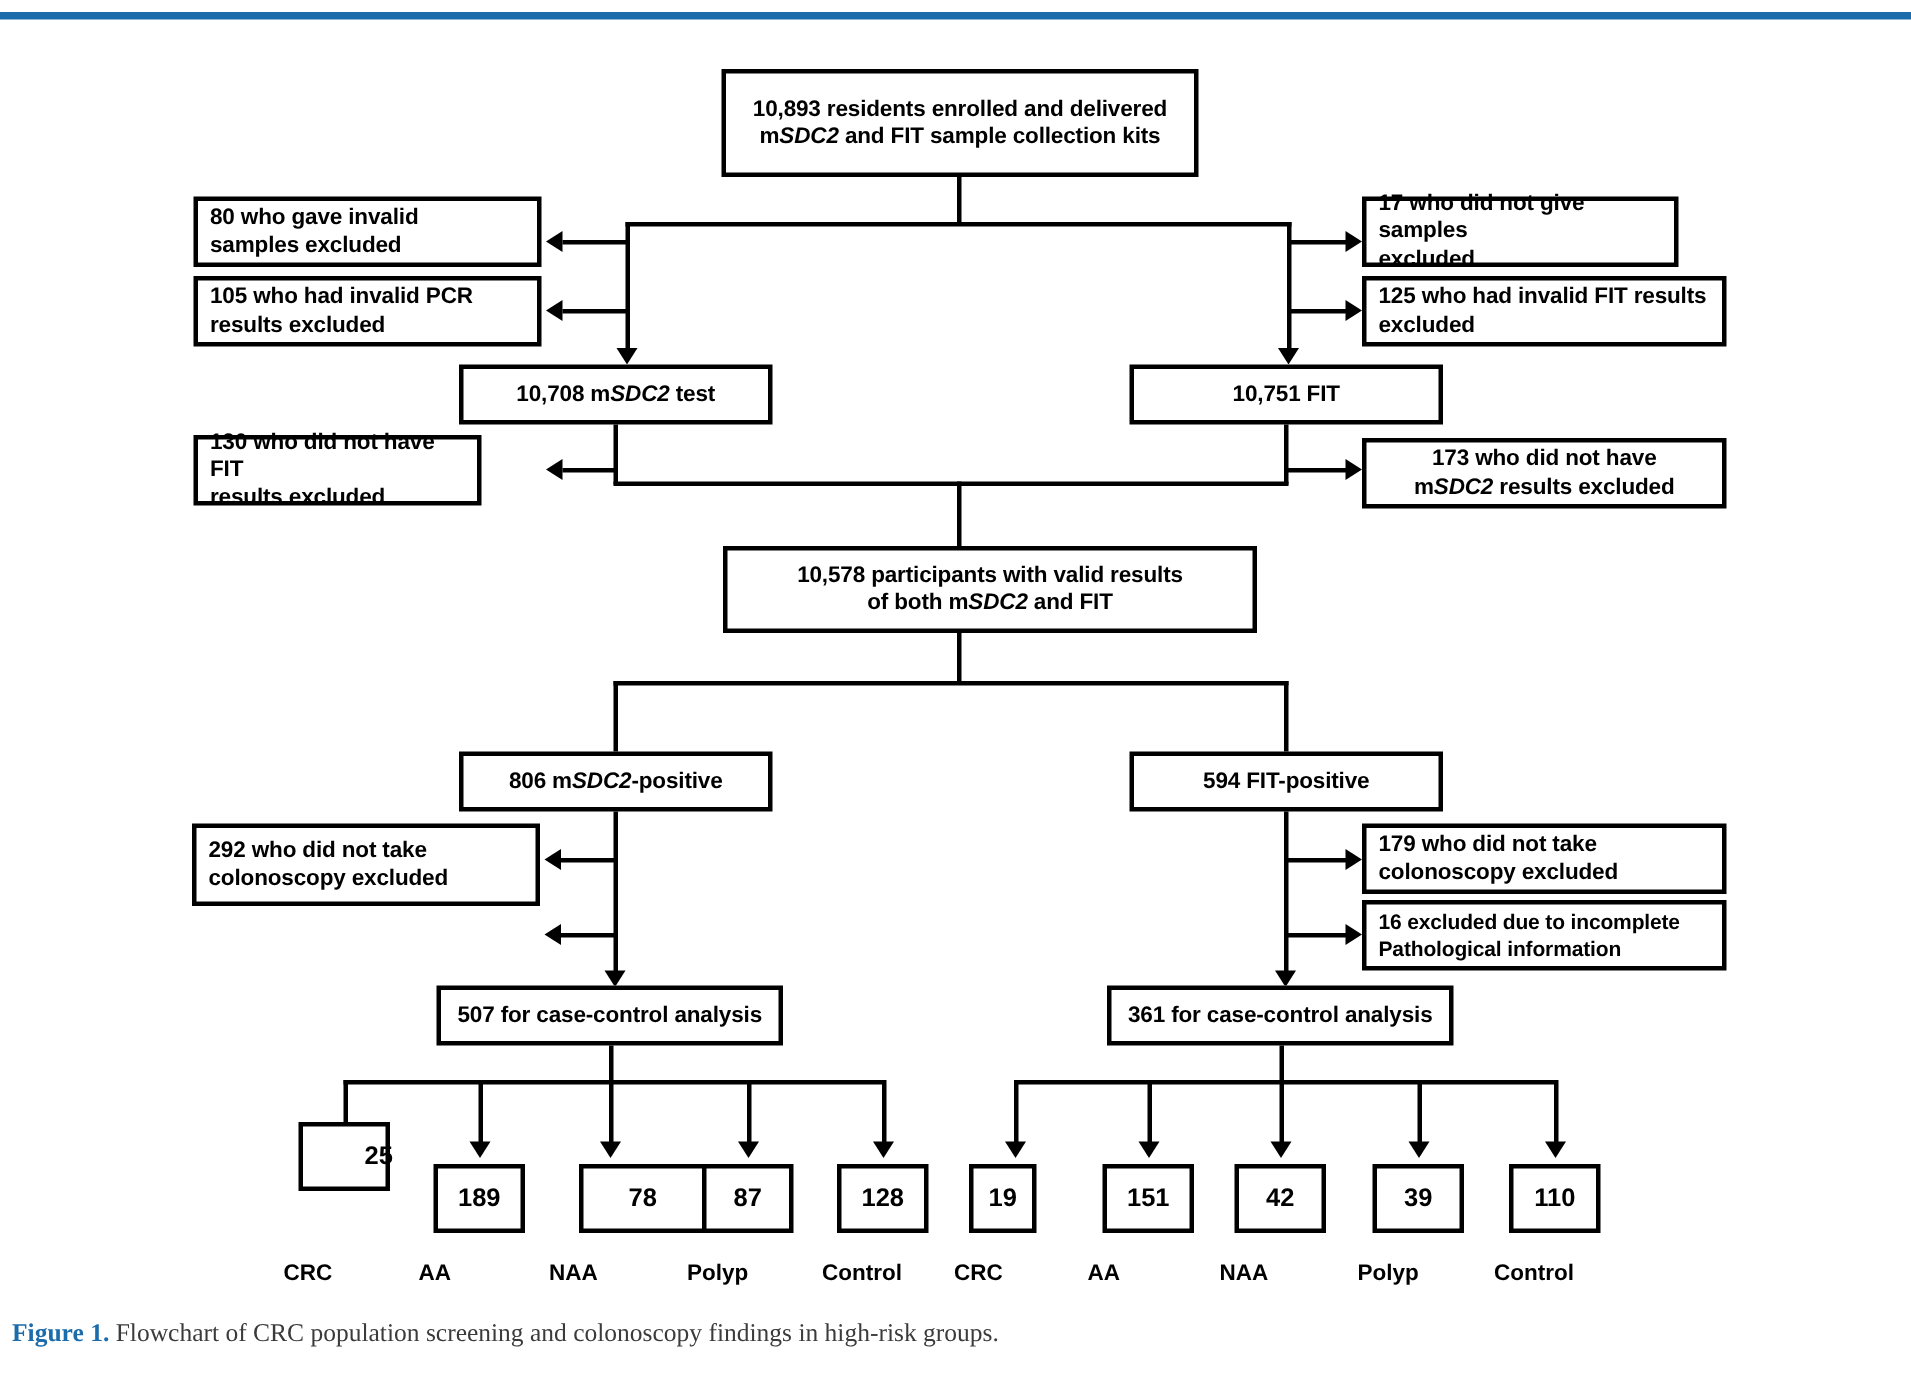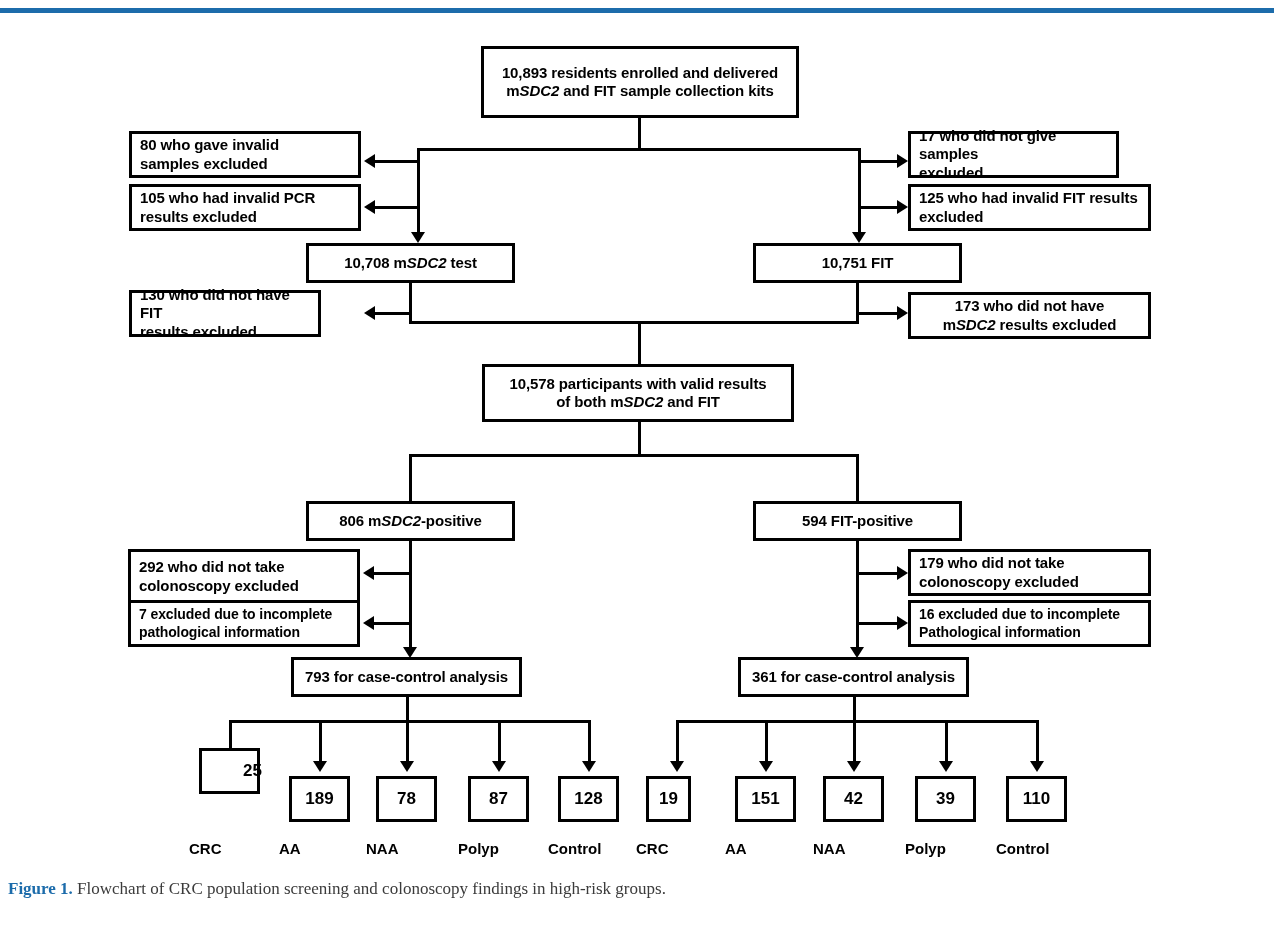--- a/index.html
+++ b/index.html
@@ -146,21 +146,21 @@
 
   <div class="box" style="left:908px;top:292px;width:243px;height:47px;">
     <span class="tx">
       <span>173 who did not have</span><br>
       <span>m</span><em>SDC2</em><span> results excluded</span>
     </span>
   </div>
   <div class="h" style="left:856px;top:312px;width:44px;"></div>
   <div class="ar" style="left:897px;top:306px;"></div>
 
-  <div class="box" style="left:482px;top:364px;width:312px;height:58px;">
+  <div class="box" style="left:482px;top:364px;width:356px;height:58px;">
     <span class="tx">
       <span>10,578 participants with valid results</span><br>
       <span>of both m</span><em>SDC2</em><span> and FIT</span>
     </span>
   </div>
 
   <div class="v" style="left:638px;top:422px;height:34px;"></div>
   <div class="h" style="left:409px;top:454px;width:450px;"></div>
   <div class="v" style="left:409px;top:454px;height:50px;"></div>
   <div class="v" style="left:856px;top:454px;height:50px;"></div>
@@ -182,26 +182,20 @@
 
   <div class="box left-align" style="left:128px;top:549px;width:232px;height:55px;align-items:center;">
     <span class="tx">
       <span>292 who did not take</span><br>
       <span>colonoscopy excluded</span>
     </span>
   </div>
   <div class="h" style="left:374px;top:572px;width:36px;"></div>
   <div class="al" style="left:363px;top:566px;"></div>
 
-  <div class="box left-align" style="left:128px;top:600px;width:232px;height:47px;font-size:14px;">
-    <span class="tx">
-      <span>7 excluded due to incomplete</span><br>
-      <span>pathological information</span>
-    </span>
-  </div>
   <div class="h" style="left:374px;top:622px;width:36px;"></div>
   <div class="al" style="left:363px;top:616px;"></div>
 
   <div class="box left-align" style="left:908px;top:549px;width:243px;height:47px;">
     <span class="tx">
       <span>179 who did not take</span><br>
       <span>colonoscopy excluded</span>
     </span>
   </div>
   <div class="h" style="left:856px;top:572px;width:44px;"></div>
@@ -210,21 +204,21 @@
   <div class="box left-align" style="left:908px;top:600px;width:243px;height:47px;font-size:14px;">
     <span class="tx">
       <span>16 excluded due to incomplete</span><br>
       <span>Pathological information</span>
     </span>
   </div>
   <div class="h" style="left:856px;top:622px;width:44px;"></div>
   <div class="ar" style="left:897px;top:616px;"></div>
 
   <div class="box" style="left:291px;top:657px;width:231px;height:40px;">
-    <span class="tx">793 for case-control analysis</span>
+    <span class="tx">507 for case-control analysis</span>
   </div>
   <div class="box" style="left:738px;top:657px;width:231px;height:40px;">
     <span class="tx">361 for case-control analysis</span>
   </div>
 
   <div class="v" style="left:406px;top:697px;height:25px;"></div>
   <div class="h" style="left:229px;top:720px;width:361px;"></div>
   <div class="v" style="left:229px;top:720px;height:44px;"></div>
   <div class="ad" style="left:223px;top:761px;"></div>
   <div class="v" style="left:319px;top:720px;height:44px;"></div>
@@ -252,21 +246,21 @@
   <div class="term" style="left:199px;top:748px;width:61px;height:46px;padding-left:46px;">
     <span>25</span>
     </div>
   <div class="termlabel" style="left:189px;top:840px;width:81px;">CRC</div>
 
   <div class="term" style="left:289px;top:776px;width:61px;height:46px;">
     <span>189</span>
     </div>
   <div class="termlabel" style="left:279px;top:840px;width:81px;">AA</div>
 
-  <div class="term" style="left:376px;top:776px;width:61px;height:46px;">
+  <div class="term" style="left:386px;top:776px;width:85px;height:46px;">
     <span>78</span>
     </div>
   <div class="termlabel" style="left:366px;top:840px;width:81px;">NAA</div>
 
   <div class="term" style="left:468px;top:776px;width:61px;height:46px;">
     <span>87</span>
     </div>
   <div class="termlabel" style="left:458px;top:840px;width:81px;">Polyp</div>
 
   <div class="term" style="left:558px;top:776px;width:61px;height:46px;">

